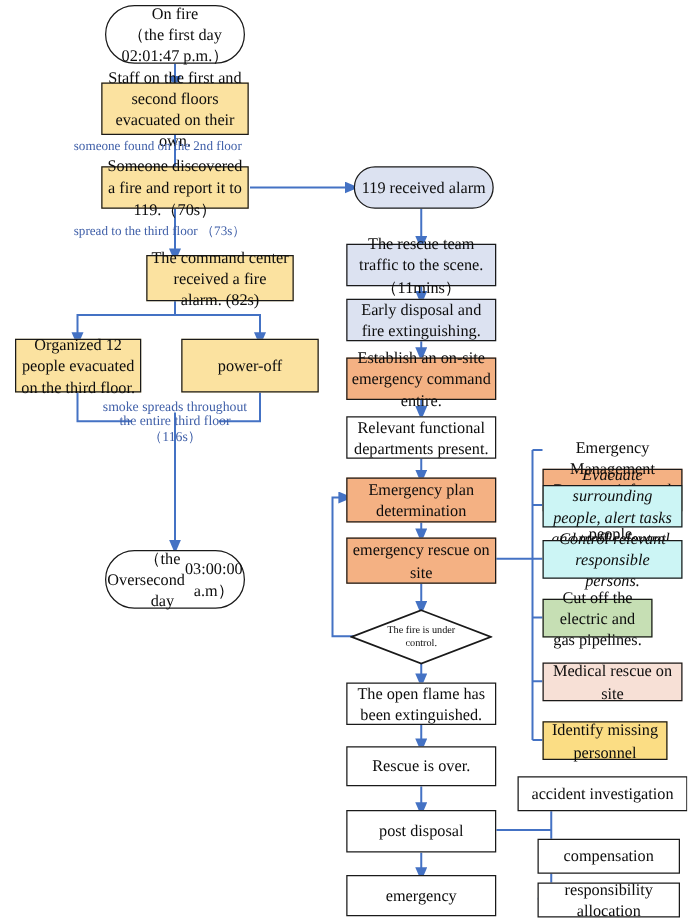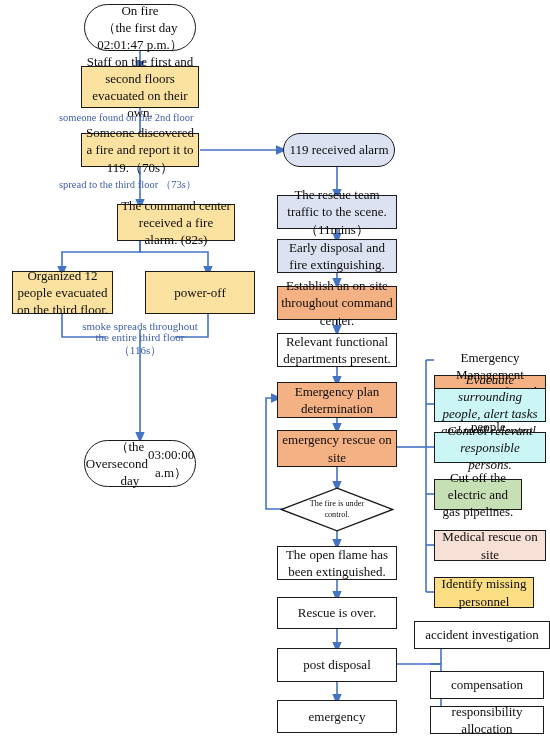--- a/index.html
+++ b/index.html
@@ -119,21 +119,21 @@
     <span>（the second day</span>
     <span>03:00:00 a.m）</span>
   </div>
 
   <div class="node term bluegrey" style="left:283px;top:133px;width:112px;height:34px;">119 received alarm</div>
 
   <div class="node rect bluegrey" style="left:277px;top:195px;width:120px;height:34px;">The rescue team traffic to the scene.（11mins）</div>
 
   <div class="node rect bluegrey" style="left:277px;top:239px;width:120px;height:34px;">Early disposal and fire extinguishing.</div>
 
-  <div class="node rect orange" style="left:277px;top:286px;width:120px;height:34px;">Establish an on-site throughout command center.</div>
+  <div class="node rect orange" style="left:277px;top:286px;width:120px;height:34px;">Establish an on-site emergency command entire.</div>
 
   <div class="node rect white" style="left:277px;top:333px;width:120px;height:34px;">Relevant functional departments present.</div>
 
   <div class="node rect orange" style="left:277px;top:382px;width:120px;height:36px;">Emergency plan determination</div>
 
   <div class="node rect orange" style="left:277px;top:430px;width:120px;height:37px;">emergency rescue on site</div>
 
   <div class="diamond" style="left:280px;top:487px;width:114px;height:45px;">
     <svg class="dshape" viewBox="0 0 114 45">
       <polygon points="57,1.2 112.8,22.5 57,43.8 1.2,22.5" fill="#ffffff" stroke="#1a1a1a" stroke-width="1.4"></polygon>

